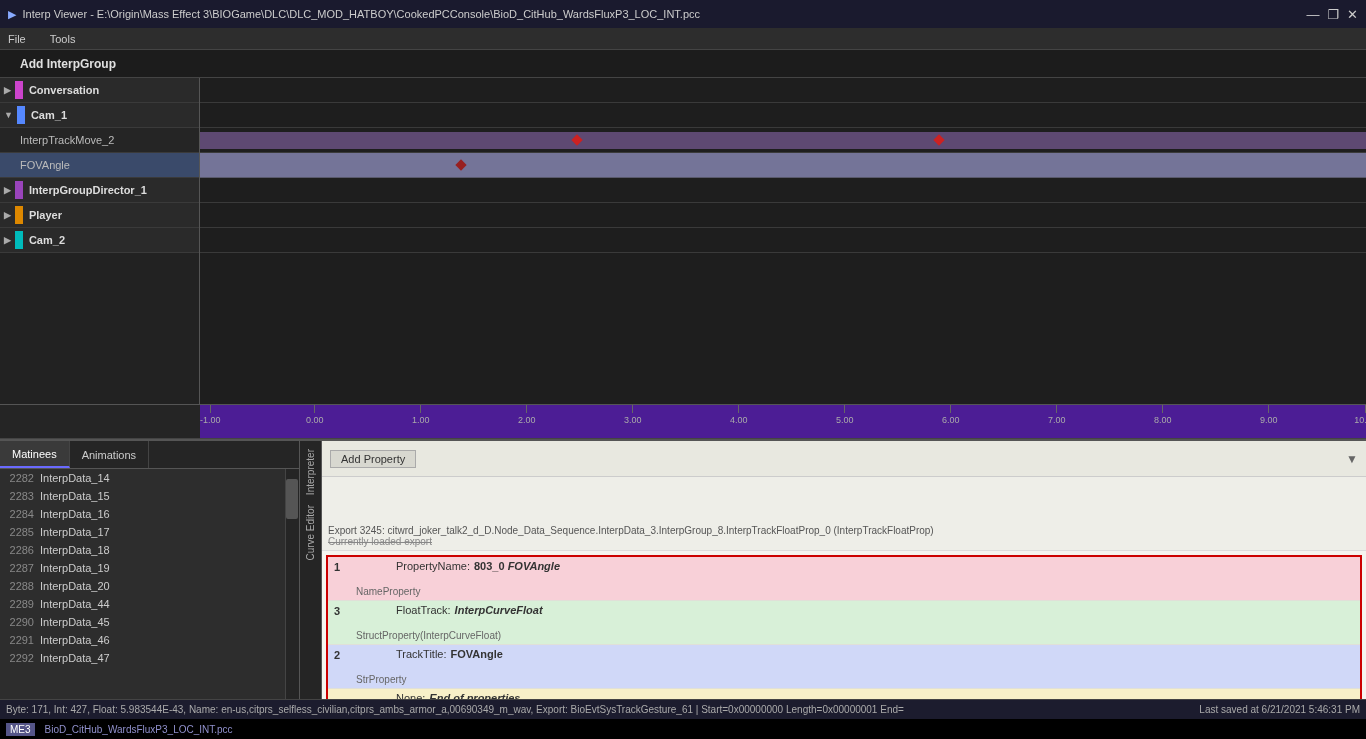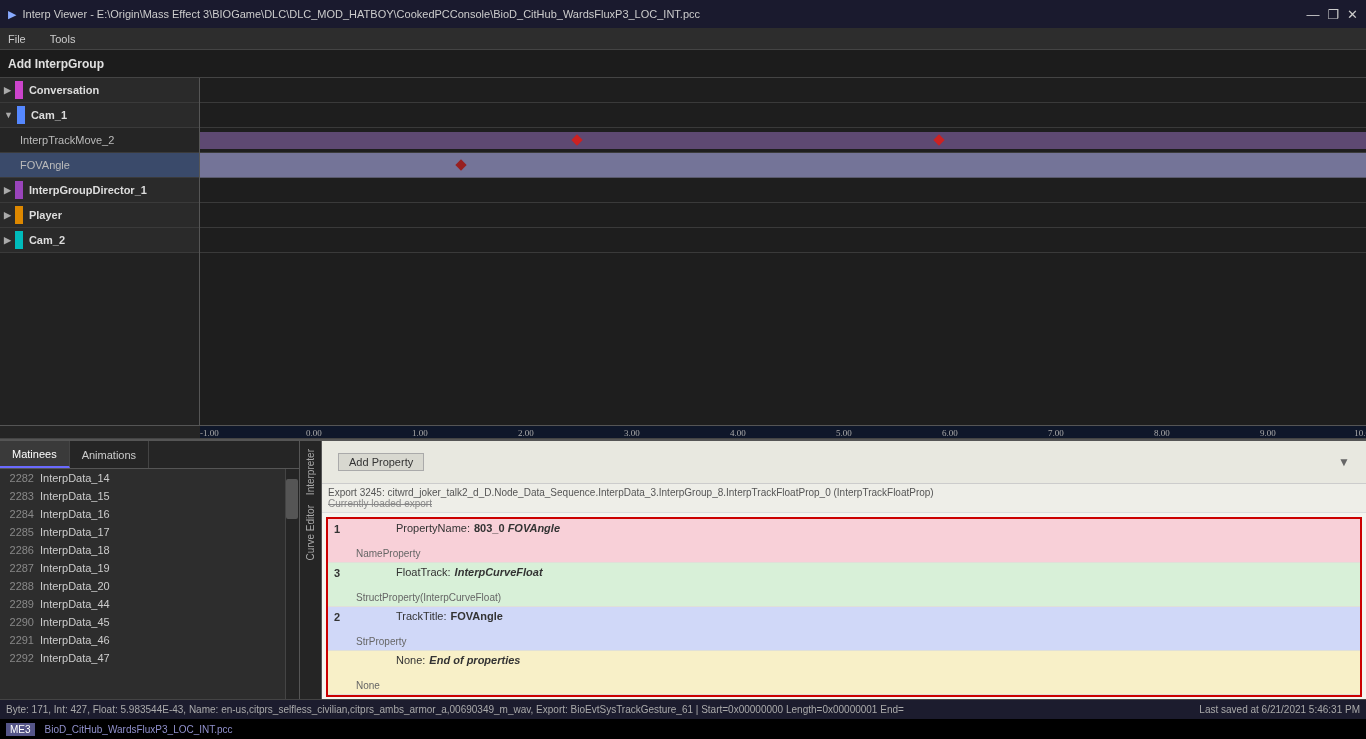--- a/index.html
+++ b/index.html
@@ -39,21 +39,21 @@
       height: 22px;
       align-items: center;
       border-bottom: 1px solid #444;
     }
     #menu-bar span { cursor: pointer; color: #ccc; padding: 1px 4px; }
 
     
     #add-interp-bar {
       background: #1c1c1c;
       color: #e0e0e0;
-      padding: 4px 8px;
+      padding: 4px 20px;
       height: 28px;
       display: flex;
       align-items: center;
       font-size: 12px;
       font-weight: bold;
       border-bottom: 1px solid #444;
     }
 
     
     #timeline-area {
@@ -126,29 +126,28 @@
       position: absolute;
       top: 50%;
       transform: translateY(-50%) rotate(45deg);
       width: 8px;
       height: 8px;
       background: #cc3333;
     }
 
     
     #timeline-ruler-wrapper {
-      height: 14px;
-      background: #0f172a;
+      height: 35px;
+      background: #4c1d95;
       border-top: 1px solid #555;
       border-bottom: 1px solid #444;
       display: flex;
       align-items: center;
       overflow: hidden;
       position: relative;
-      font-family: Liberation Serif, serif;
     }
     #ruler-left-spacer { width: 200px; min-width: 200px; background: #252525; height: 100%; }
     #ruler-marks {
       flex: 1;
       height: 100%;
       position: relative;
       overflow: hidden;
     }
     .ruler-tick {
       position: absolute;
@@ -250,25 +249,25 @@
       flex: 1;
       display: flex;
       flex-direction: column;
       background: #f5f5f0;
       color: #333;
     }
 
     #add-property-bar {
       background: #e8e8e0;
       border-bottom: 1px solid #ccc;
-      padding: 4px 16px;
+      padding: 4px 8px;
       display: flex;
       align-items: center;
       justify-content: space-between;
-      height: 43px;
+      height: 36px;
     }
     #add-property-bar button {
       background: #d8d8d0;
       border: 1px solid #aaa;
       padding: 2px 10px;
       cursor: pointer;
       font-size: 11px;
       color: #333;
     }
 
@@ -594,21 +593,21 @@
     </div>
   </div>
 
   <div id="property-panel">
     <div id="add-property-bar">
       <button>Add Property</button>
       <span style="font-size:12px; color:#666;">▼</span>
     </div>
 
     <div id="export-info">
-      <div style="font-size:10px; color:#555;">Export 3245: citwrd_joker_talk2_d_D.Node_Data_Sequence.InterpData_3.InterpGroup_8.InterpTrackFloatProp_0 (InterpTrackFloatProp)</div>
+      <div style="font-size:10px; color:#555;margin-top:45px;">Export 3245: citwrd_joker_talk2_d_D.Node_Data_Sequence.InterpData_3.InterpGroup_8.InterpTrackFloatProp_0 (InterpTrackFloatProp)</div>
       <div style="text-decoration:line-through; color:#888; font-size:10px;">Currently loaded export</div>
     </div>
 
     <div id="property-list">
       <div id="property-box">
 
         <div class="prop-row pink-bg" style="position:relative; padding-left:28px;">
           <span class="prop-number" style="left:6px; top:4px; position:absolute; font-weight:bold; color:#333;">1</span>
           <div class="prop-main">
             <span class="prop-key">PropertyName: </span>

